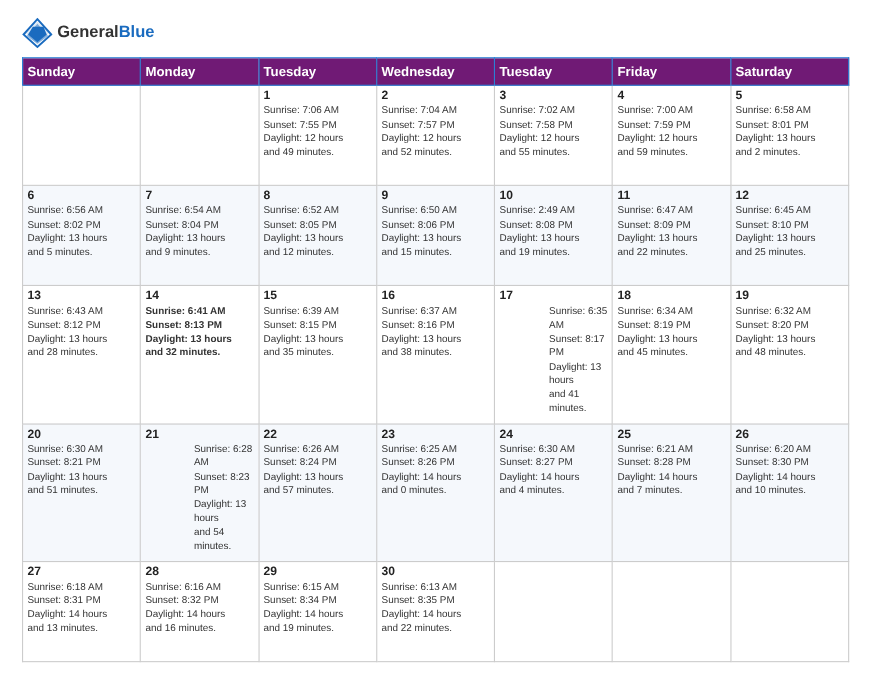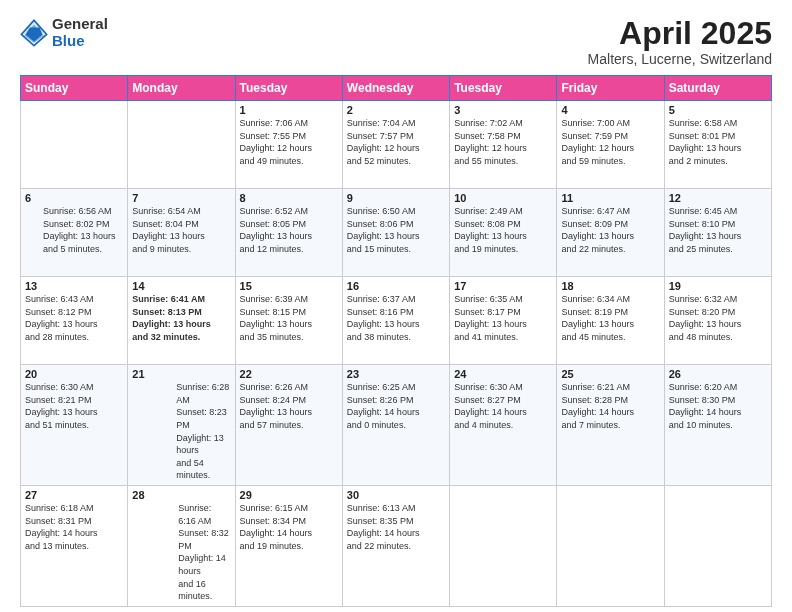--- a/index.html
+++ b/index.html
@@ -23,21 +23,21 @@
       align-items: flex-start;
       margin-bottom: 8px;
     }
     .logo {
       display: flex;
       align-items: center;
       gap: 4px;
     }
     .logo-text {
       display: flex;
-      flex-direction: column;
+      flex-direction: row;
       line-height: 1.1;
     }
     .logo-general {
       font-size: 15px;
       font-weight: bold;
       color: #333;
     }
     .logo-blue {
       font-size: 15px;
       font-weight: bold;
@@ -61,21 +61,21 @@
       color: #444;
     }
     .calendar {
       flex: 1;
       border: 1px solid #ccc;
       border-collapse: collapse;
       width: 100%;
       table-layout: fixed;
     }
     .calendar th {
-      background: #ec4899;
+      background: #701a75;
       color: #fff;
       font-size: 12px;
       font-weight: bold;
       padding: 5px 4px;
       text-align: left;
       border: 1px solid #2b7fd4;
     }
     .calendar td {
       vertical-align: top;
       border: 1px solid #ccc;
@@ -116,24 +116,20 @@
         <polygon points="20,5 35,20 20,35 5,20" fill="#1a6bbf" opacity="0.15"></polygon>
         <polygon points="20,2 38,22 20,38 2,22" fill="none" stroke="#1a6bbf" stroke-width="2.5"></polygon>
         <polygon points="20,8 34,24 20,34 6,24" fill="#1a6bbf" opacity="0.5"></polygon>
         <polygon points="14,12 28,12 32,22 20,32 8,22" fill="#1a6bbf"></polygon>
       </svg>
       <div class="logo-text">
         <span class="logo-general">General</span>
         <span class="logo-blue">Blue</span>
       </div>
     </div>
-    <div class="title-block">
-      <div class="month-title">April 2025</div>
-      <div class="location">Malters, Lucerne, Switzerland</div>
-    </div>
   </div>
 
   <table class="calendar">
     <thead>
       <tr>
         <th>Sunday</th>
         <th>Monday</th>
         <th>Tuesday</th>
         <th>Wednesday</th>
         <th>Tuesday</th>
@@ -177,21 +173,21 @@
             <span class="day-num">5</span>
             <div class="cell-info" style="white-space: pre-line;">Sunrise: 6:58 AM
 Sunset: 8:01 PM
 Daylight: 13 hours
 and 2 minutes.</div>
           </td>
         </tr>
         <tr>
           <td>
             <span class="day-num">6</span>
-            <div class="cell-info" style="white-space: pre-line; margin-left: 18px;">Sunrise: 6:56 AM
+            <div class="cell-info" style="white-space: pre-line;">Sunrise: 6:56 AM
 Sunset: 8:02 PM
 Daylight: 13 hours
 and 5 minutes.</div>
           </td>
           <td>
             <span class="day-num">7</span>
             <div class="cell-info" style="white-space: pre-line;">Sunrise: 6:54 AM
 Sunset: 8:04 PM
 Daylight: 13 hours
 and 9 minutes.</div>
@@ -256,21 +252,21 @@
           </td>
           <td>
             <span class="day-num">16</span>
             <div class="cell-info" style="white-space: pre-line;">Sunrise: 6:37 AM
 Sunset: 8:16 PM
 Daylight: 13 hours
 and 38 minutes.</div>
           </td>
           <td>
             <span class="day-num">17</span>
-            <div class="cell-info" style="white-space: pre-line;">Sunrise: 6:35 AM
+            <div class="cell-info" style="white-space: pre-line; margin-left: 45px;">Sunrise: 6:35 AM
 Sunset: 8:17 PM
 Daylight: 13 hours
 and 41 minutes.</div>
           </td>
           <td>
             <span class="day-num">18</span>
             <div class="cell-info" style="white-space: pre-line;">Sunrise: 6:34 AM
 Sunset: 8:19 PM
 Daylight: 13 hours
 and 45 minutes.</div>
@@ -337,21 +333,21 @@
         <tr>
           <td>
             <span class="day-num">27</span>
             <div class="cell-info" style="white-space: pre-line;">Sunrise: 6:18 AM
 Sunset: 8:31 PM
 Daylight: 14 hours
 and 13 minutes.</div>
           </td>
           <td>
             <span class="day-num">28</span>
-            <div class="cell-info" style="white-space: pre-line; margin-left: 46px;">Sunrise: 6:16 AM
+            <div class="cell-info" style="white-space: pre-line;">Sunrise: 6:16 AM
 Sunset: 8:32 PM
 Daylight: 14 hours
 and 16 minutes.</div>
           </td>
           <td>
             <span class="day-num">29</span>
             <div class="cell-info" style="white-space: pre-line;">Sunrise: 6:15 AM
 Sunset: 8:34 PM
 Daylight: 14 hours
 and 19 minutes.</div>

